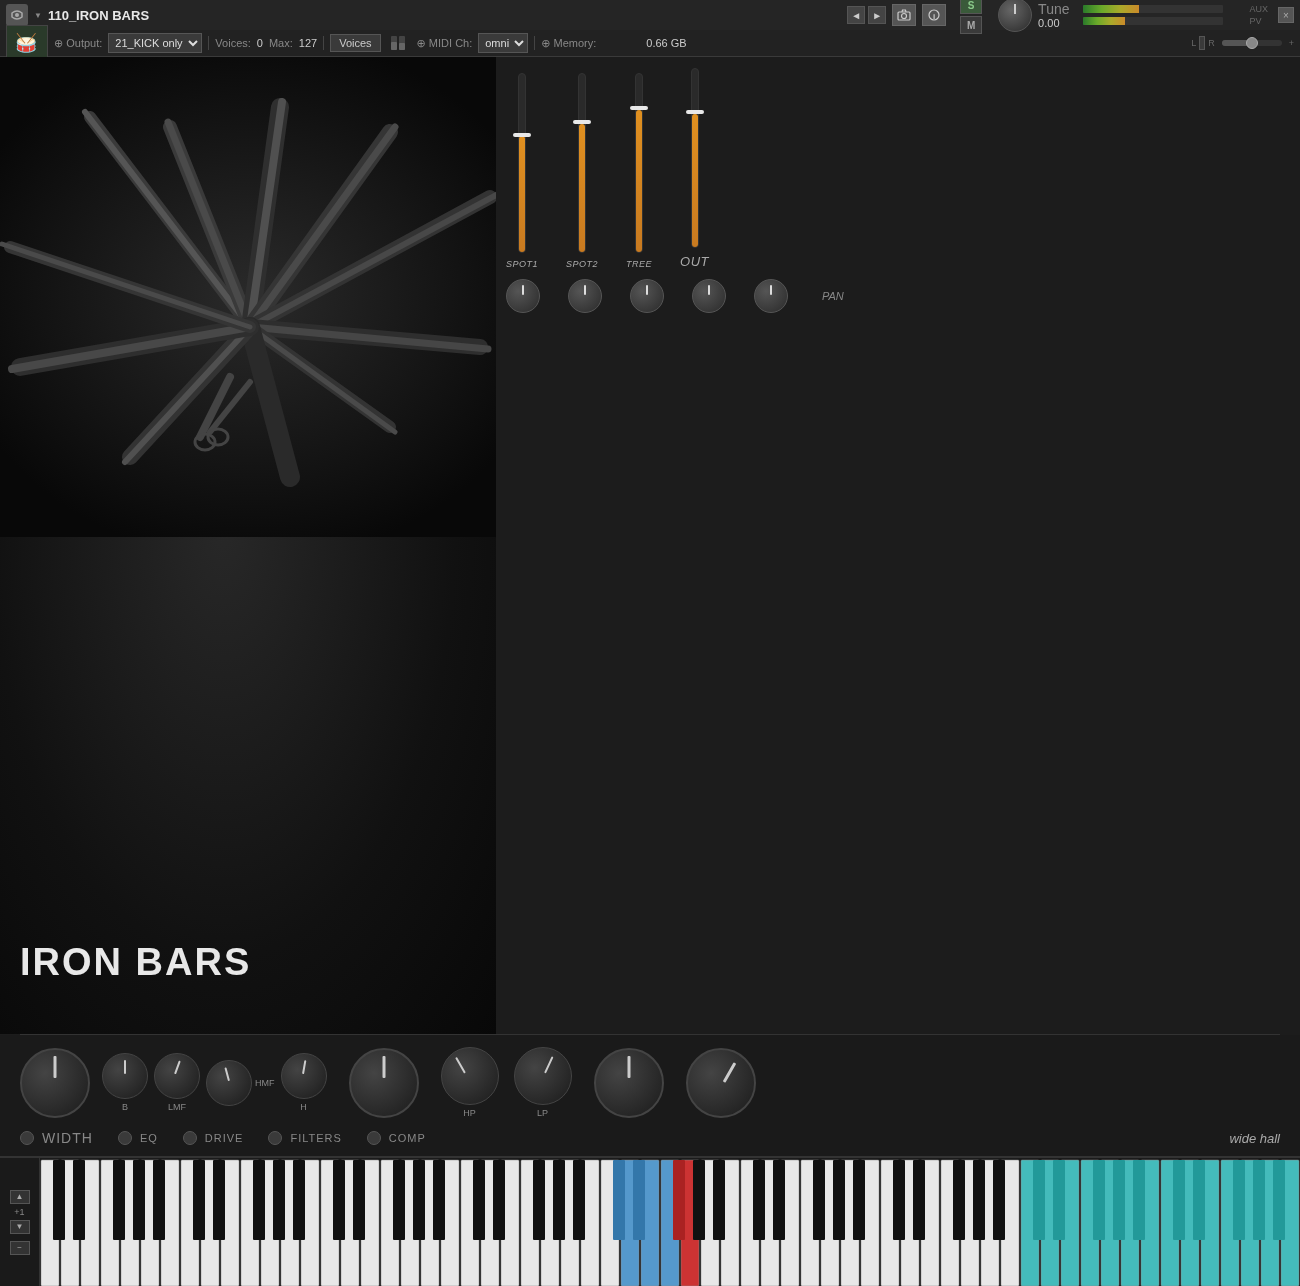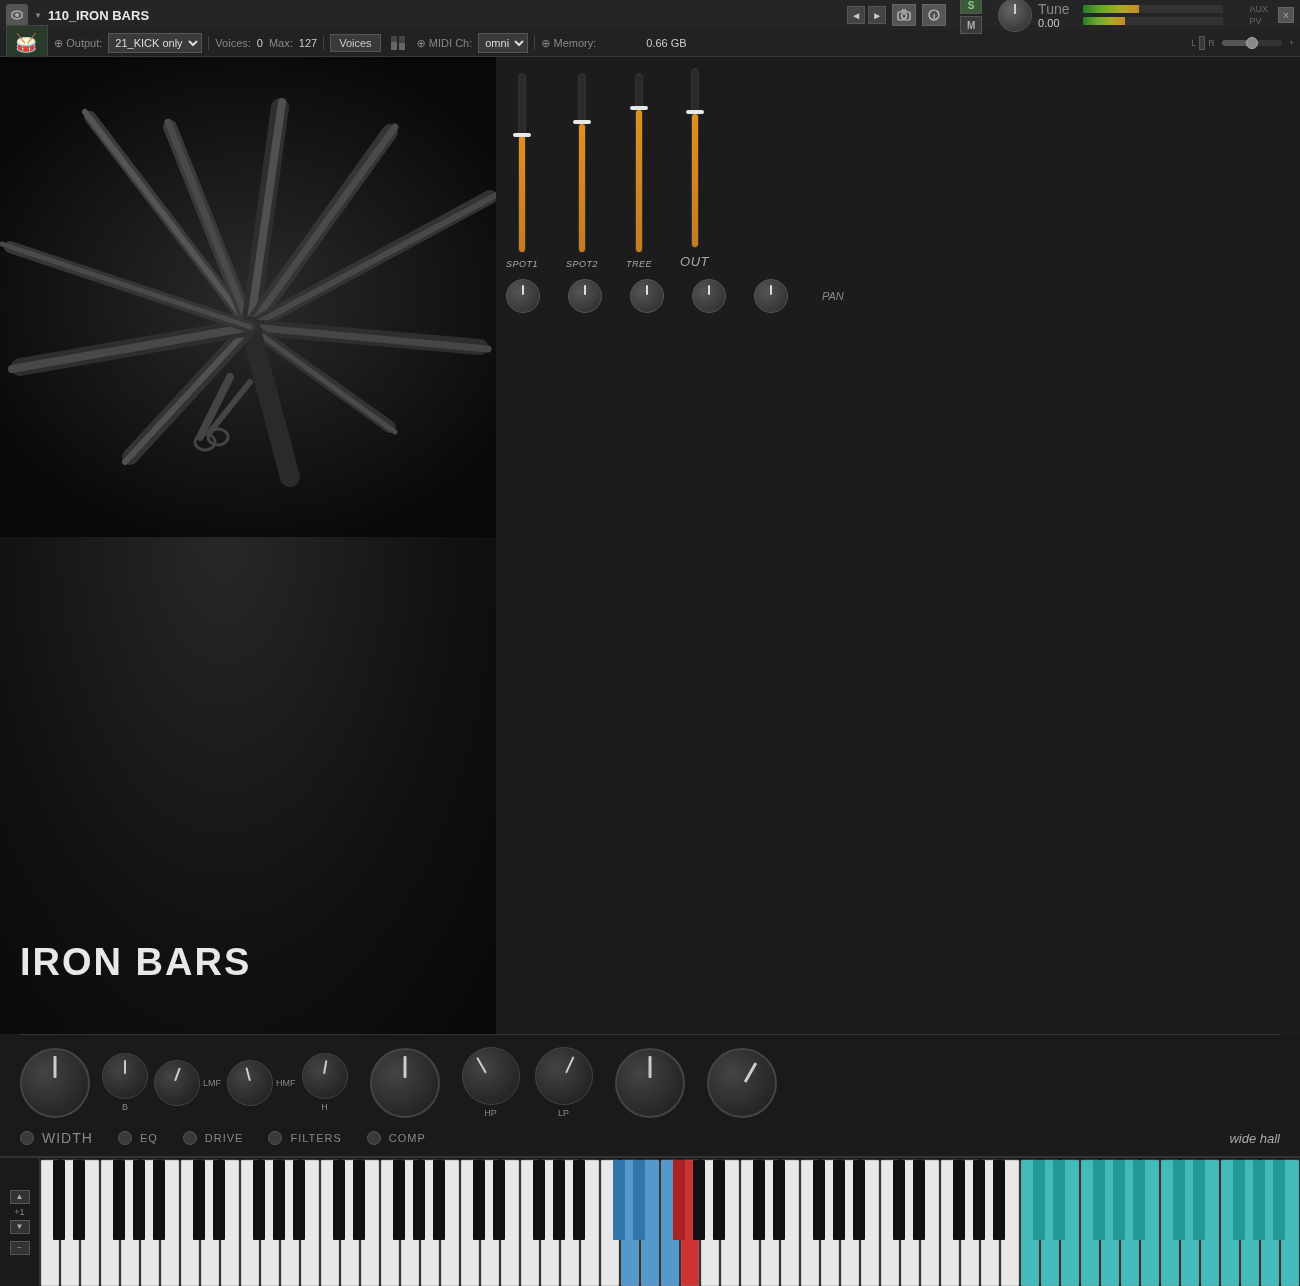--- a/index.html
+++ b/index.html
@@ -469,21 +469,21 @@
         <div style="display:flex;flex-direction:column;align-items:center;gap:4px;">
           <div style="display:flex;gap:6px;align-items:center;">
 
             <div style="display:flex;flex-direction:column;align-items:center;gap:3px;">
               <div style="width:46px;height:46px;border-radius:50%;background:radial-gradient(circle at 35% 35%,#444,#1a1a1a);border:1px solid #444;position:relative;cursor:pointer;">
                 <div style="position:absolute;width:2px;height:14px;background:#ccc;left:50%;top:6px;transform:translateX(-50%);border-radius:1px;"></div>
               </div>
               <span style="color:#888;font-size:9px;">B</span>
             </div>
 
-            <div style="display:flex;flex-direction:row;align-items:center;gap:3px;">
+            <div style="display:flex;flex-direction:column;align-items:center;gap:3px;">
               <div style="width:46px;height:46px;border-radius:50%;background:radial-gradient(circle at 35% 35%,#444,#1a1a1a);border:1px solid #444;position:relative;cursor:pointer;">
                 <div style="position:absolute;width:2px;height:14px;background:#ccc;left:46%;top:6px;transform:translateX(-50%) rotate(20deg);transform-origin:bottom center;border-radius:1px;"></div>
               </div>
               <span style="color:#888;font-size:9px;">LMF</span>
             </div>
 
             <div style="display:flex;align-items:center;gap:3px;">
               <div style="width:46px;height:46px;border-radius:50%;background:radial-gradient(circle at 35% 35%,#444,#1a1a1a);border:1px solid #444;position:relative;cursor:pointer;">
                 <div style="position:absolute;width:2px;height:14px;background:#ccc;left:50%;top:6px;transform:translateX(-50%) rotate(-15deg);transform-origin:bottom center;border-radius:1px;"></div>
               </div>

